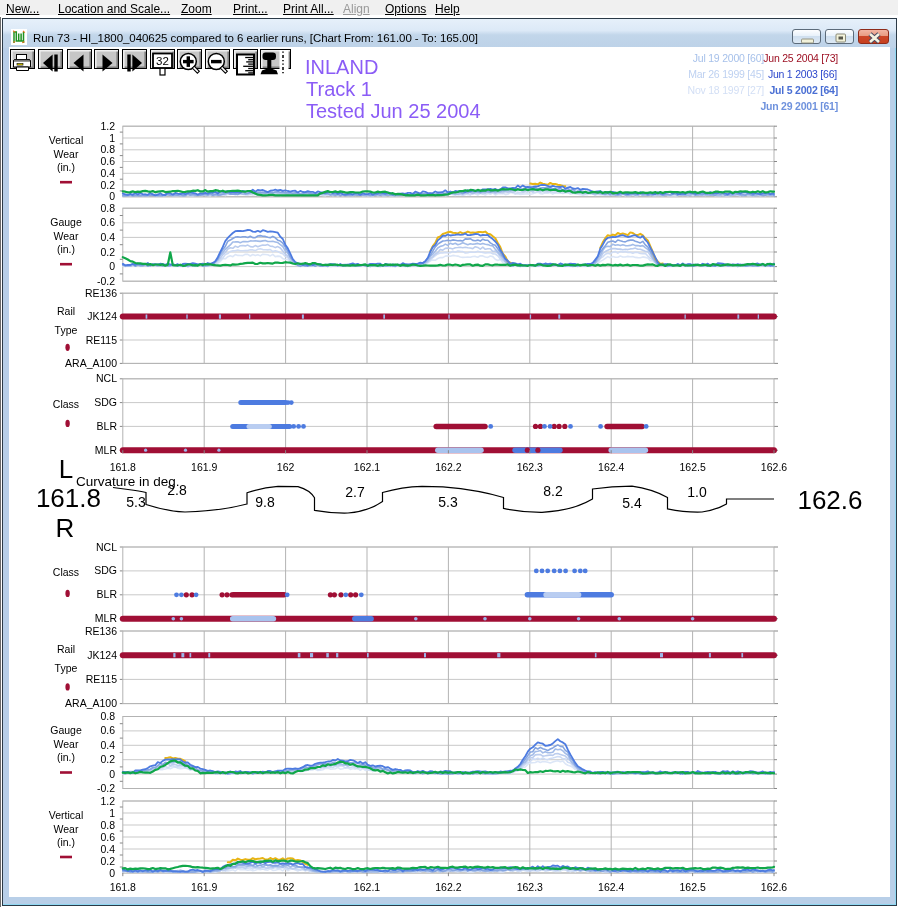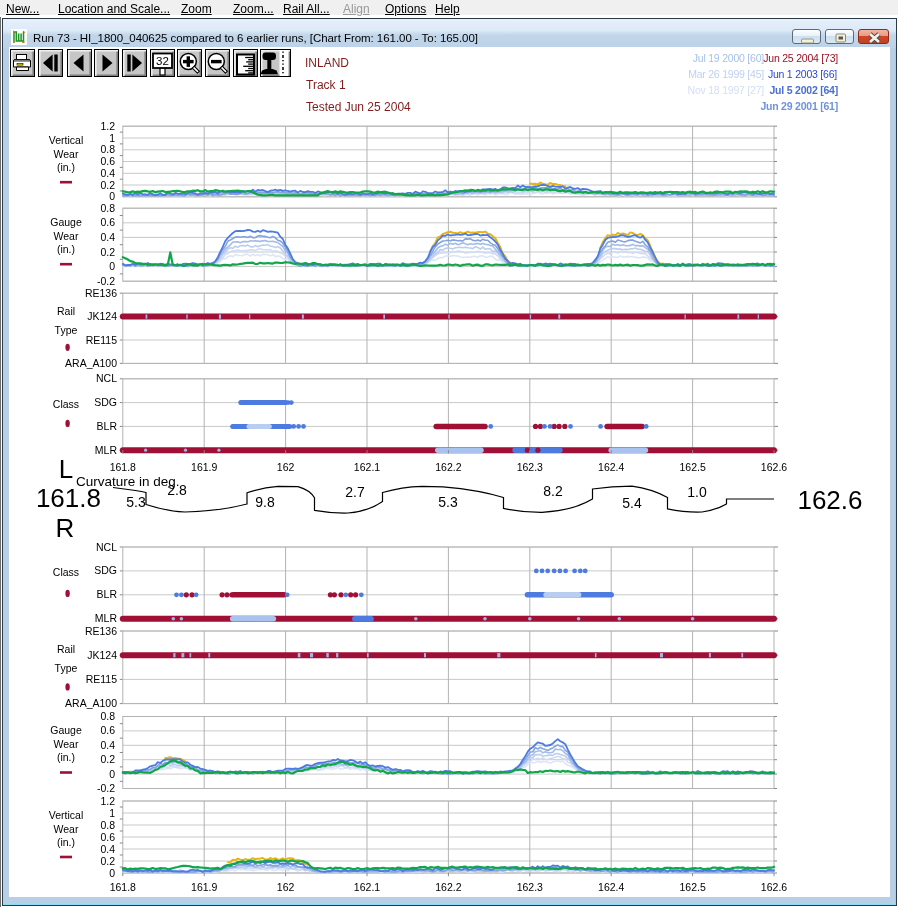--- a/index.html
+++ b/index.html
@@ -7,36 +7,36 @@
   font-size:12px; color:#000; }
 #menubar span { position:absolute; top:2px;text-decoration:underline; }
 #leftedge { position:absolute; left:0; top:17px; width:1px; height:890px; background:#6a6a6a; }
 #win { position:absolute; left:2px; top:18px; width:895px; height:888px;
   background:#b8cfe8; border:1px solid #2b3a47; box-shadow: inset -1px -1px 0 #8fd8f2; }
 #titlebar { position:absolute; left:3px; top:19px; width:893px; height:29px;
   background:linear-gradient(#e6f0fa 0%, #dcE9f7 40%, #c2d6ea 55%, #bdd2e8 100%); }
 #title { position:absolute; left:33px; top:31.5px; font-size:11.5px; letter-spacing:-0.05px; color:#000; }
 #appicon { position:absolute; left:11px; top:29px; width:16px; height:16px; background:#fff; }
 #content { position:absolute; left:9px; top:47px; width:881px; height:850px; background:#fff; }
-.tbtn { position:absolute; top:49px; width:25px; height:28px; background:#c6c6c6;
+.tbtn { position:absolute; top:49px; width:25px; height:20px; background:#c6c6c6;
   border:1px solid #000; box-shadow: inset 1.6px 1.6px 0 #efefef, inset -1.6px -1.6px 0 #7f7f7f; }
 .tbtn svg { position:absolute; left:-1px; top:0px; }
-.cap { position:absolute; font-size:12px; color:#7f1d1d; }
+.cap { position:absolute; font-size:20px; color:#8b5cf6; }
 .leg { position:absolute; font-size:10.5px; letter-spacing:-0.22px; white-space:nowrap; }
 .wbtn { position:absolute; top:28.9px; height:15.5px; border:1px solid #5c6b7a; border-radius:3px;
   background:linear-gradient(#fdfeff 0%, #e8f1fa 45%, #cfdfef 50%, #dde9f5 100%); }
 .wbtn svg { position:absolute; left:0; top:0; }
 #closebtn { background:linear-gradient(#f2b5a3 0%, #e89b82 45%, #cc4628 50%, #c7401f 100%); border-color:#8e2b1a; }
 </style></head><body>
 <div id="menubar">
  <span style="left:6px">New...</span>
  <span style="left:58px">Location and Scale...</span>
  <span style="left:181px">Zoom</span>
- <span style="left:233px">Zoom...</span>
- <span style="left:283px">Rail All...</span>
+ <span style="left:233px">Print...</span>
+ <span style="left:283px">Print All...</span>
  <span style="left:343px;color:#9a9a9a">Align</span>
  <span style="left:385px">Options</span>
  <span style="left:435px">Help</span>
 </div>
 <div id="leftedge"></div>
 <div id="win"></div>
 <div id="titlebar"></div>
 <div id="appicon">
  <svg width="16" height="16" viewBox="0 0 16 16">
   <path d="M3,14 L3,3 L5.3,3 L5.3,12 L7.7,12 L7.7,4.5 M7.7,12 L10.1,12 L10.1,4.5 M10.1,12 L12.5,12 L12.5,3 L12.5,14" stroke="#1e9222" stroke-width="1.5" fill="none"></path>

